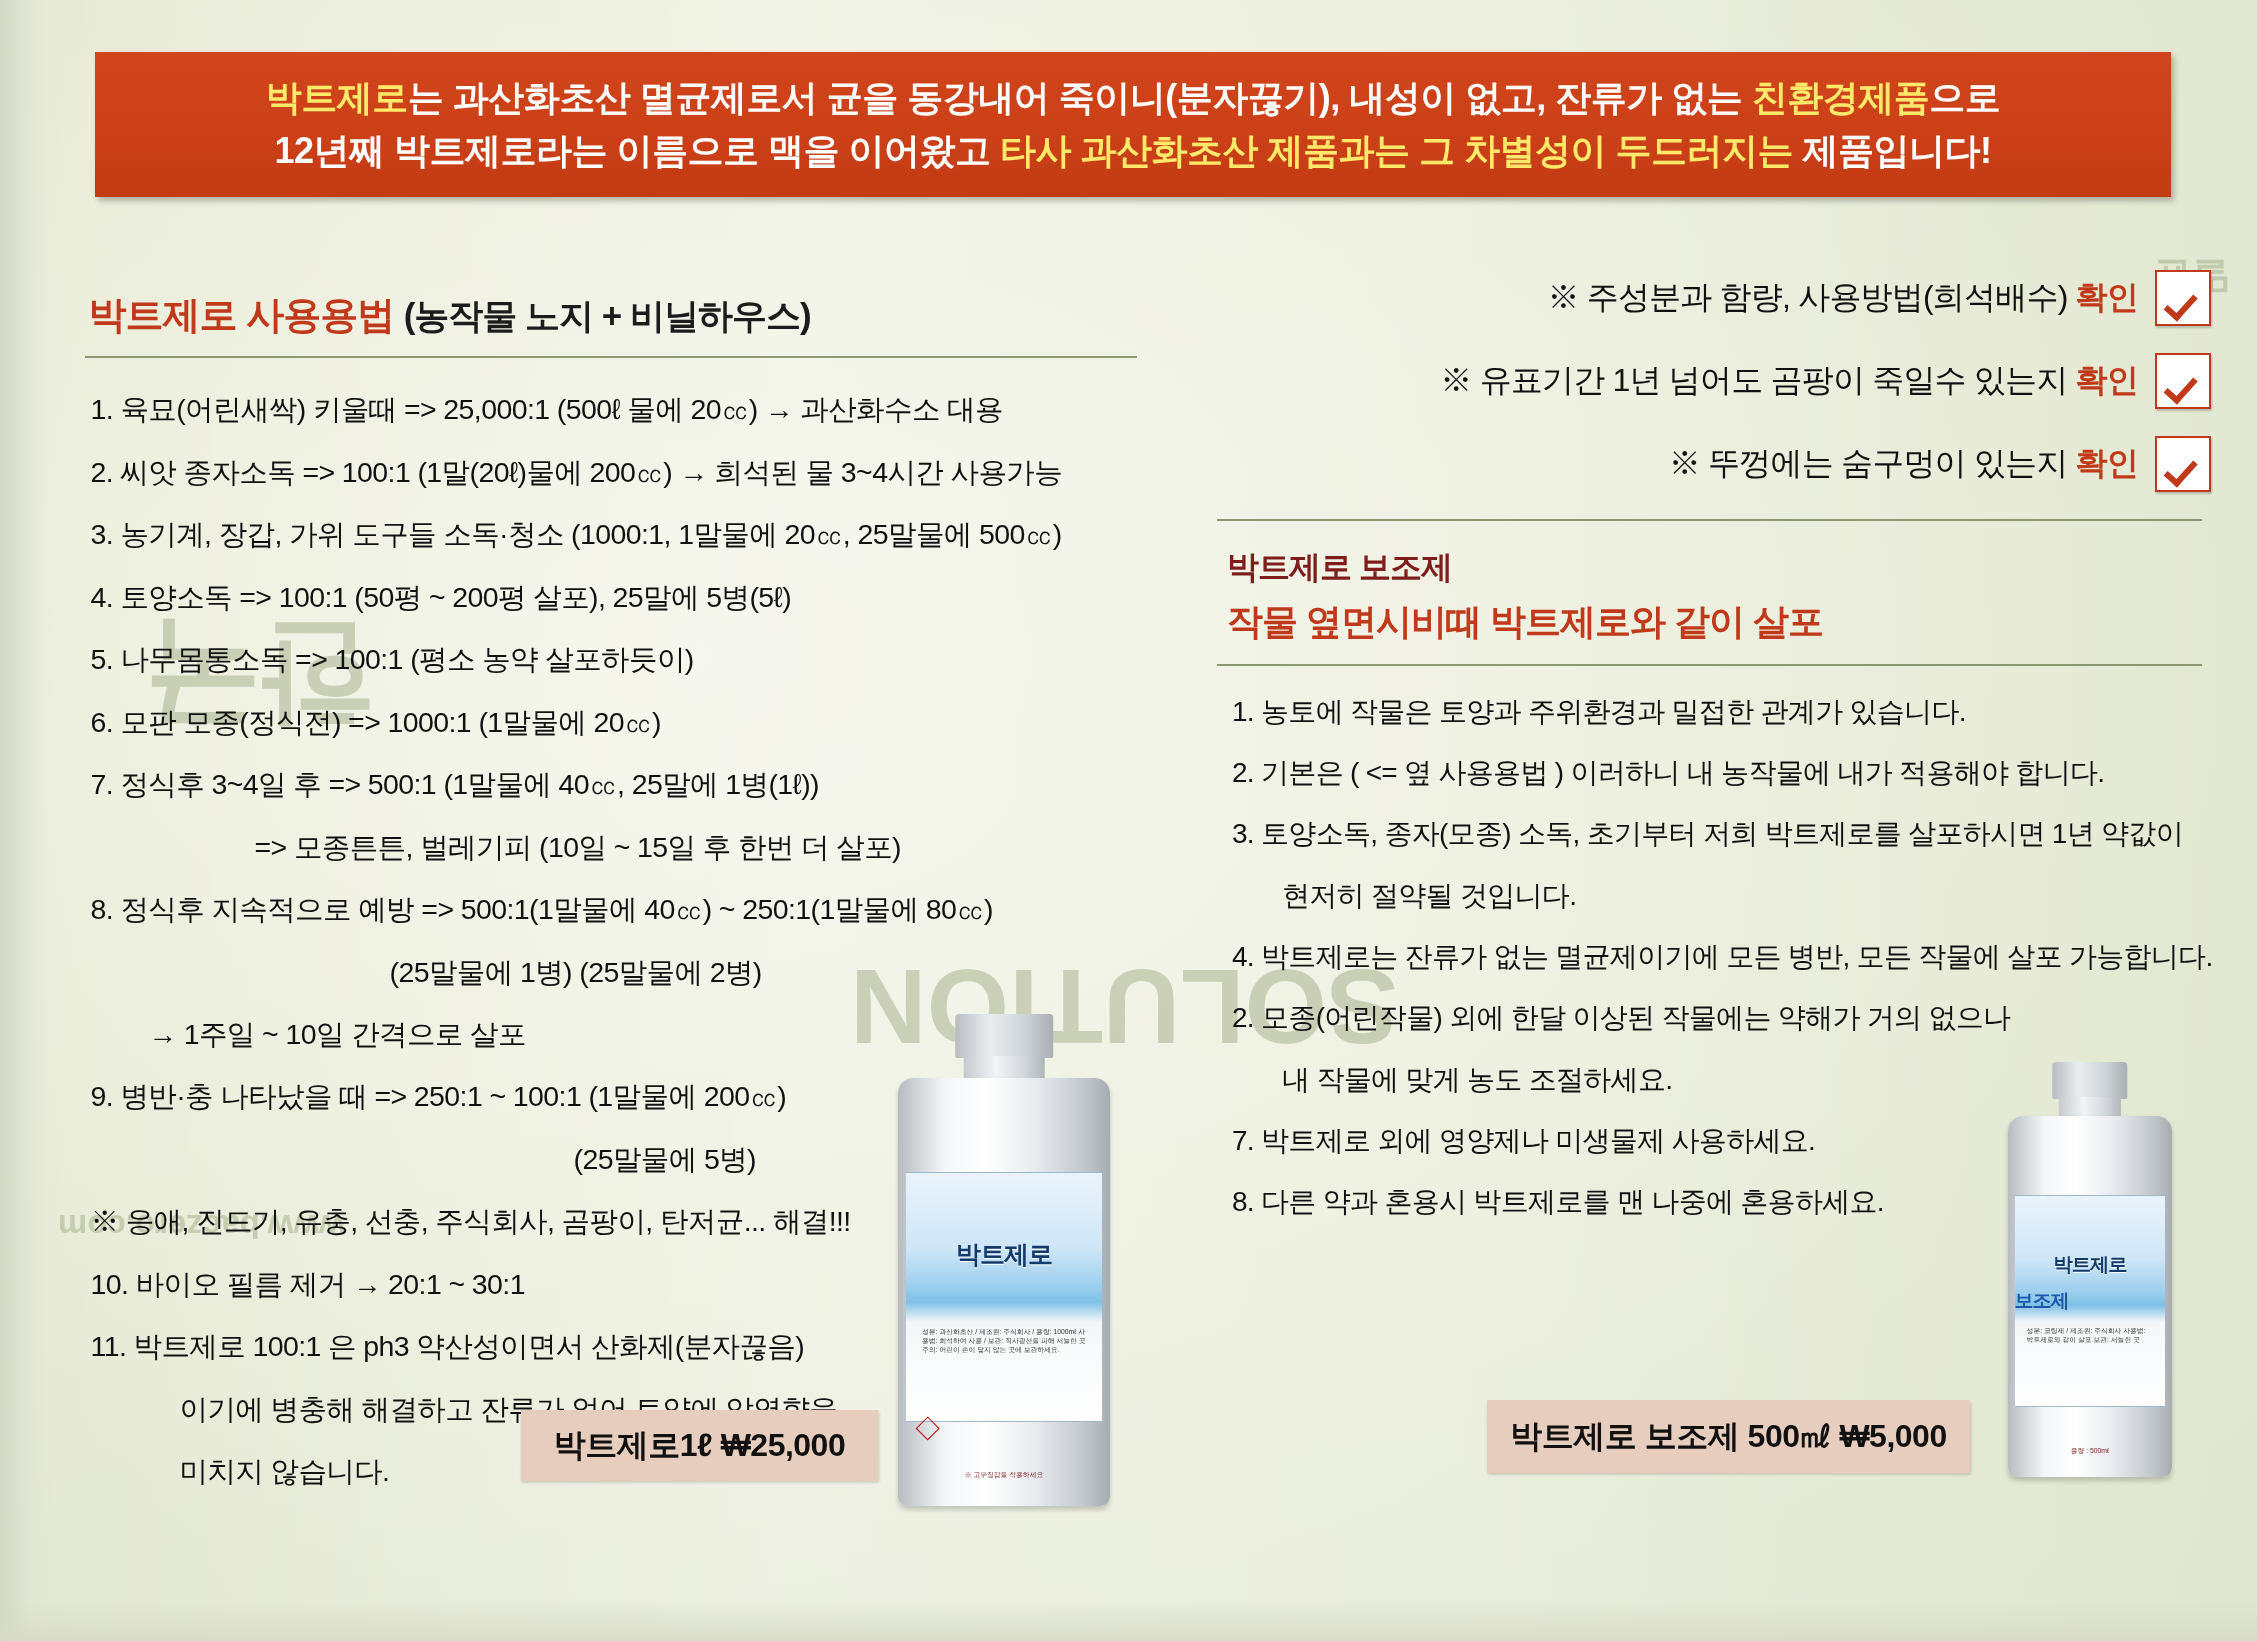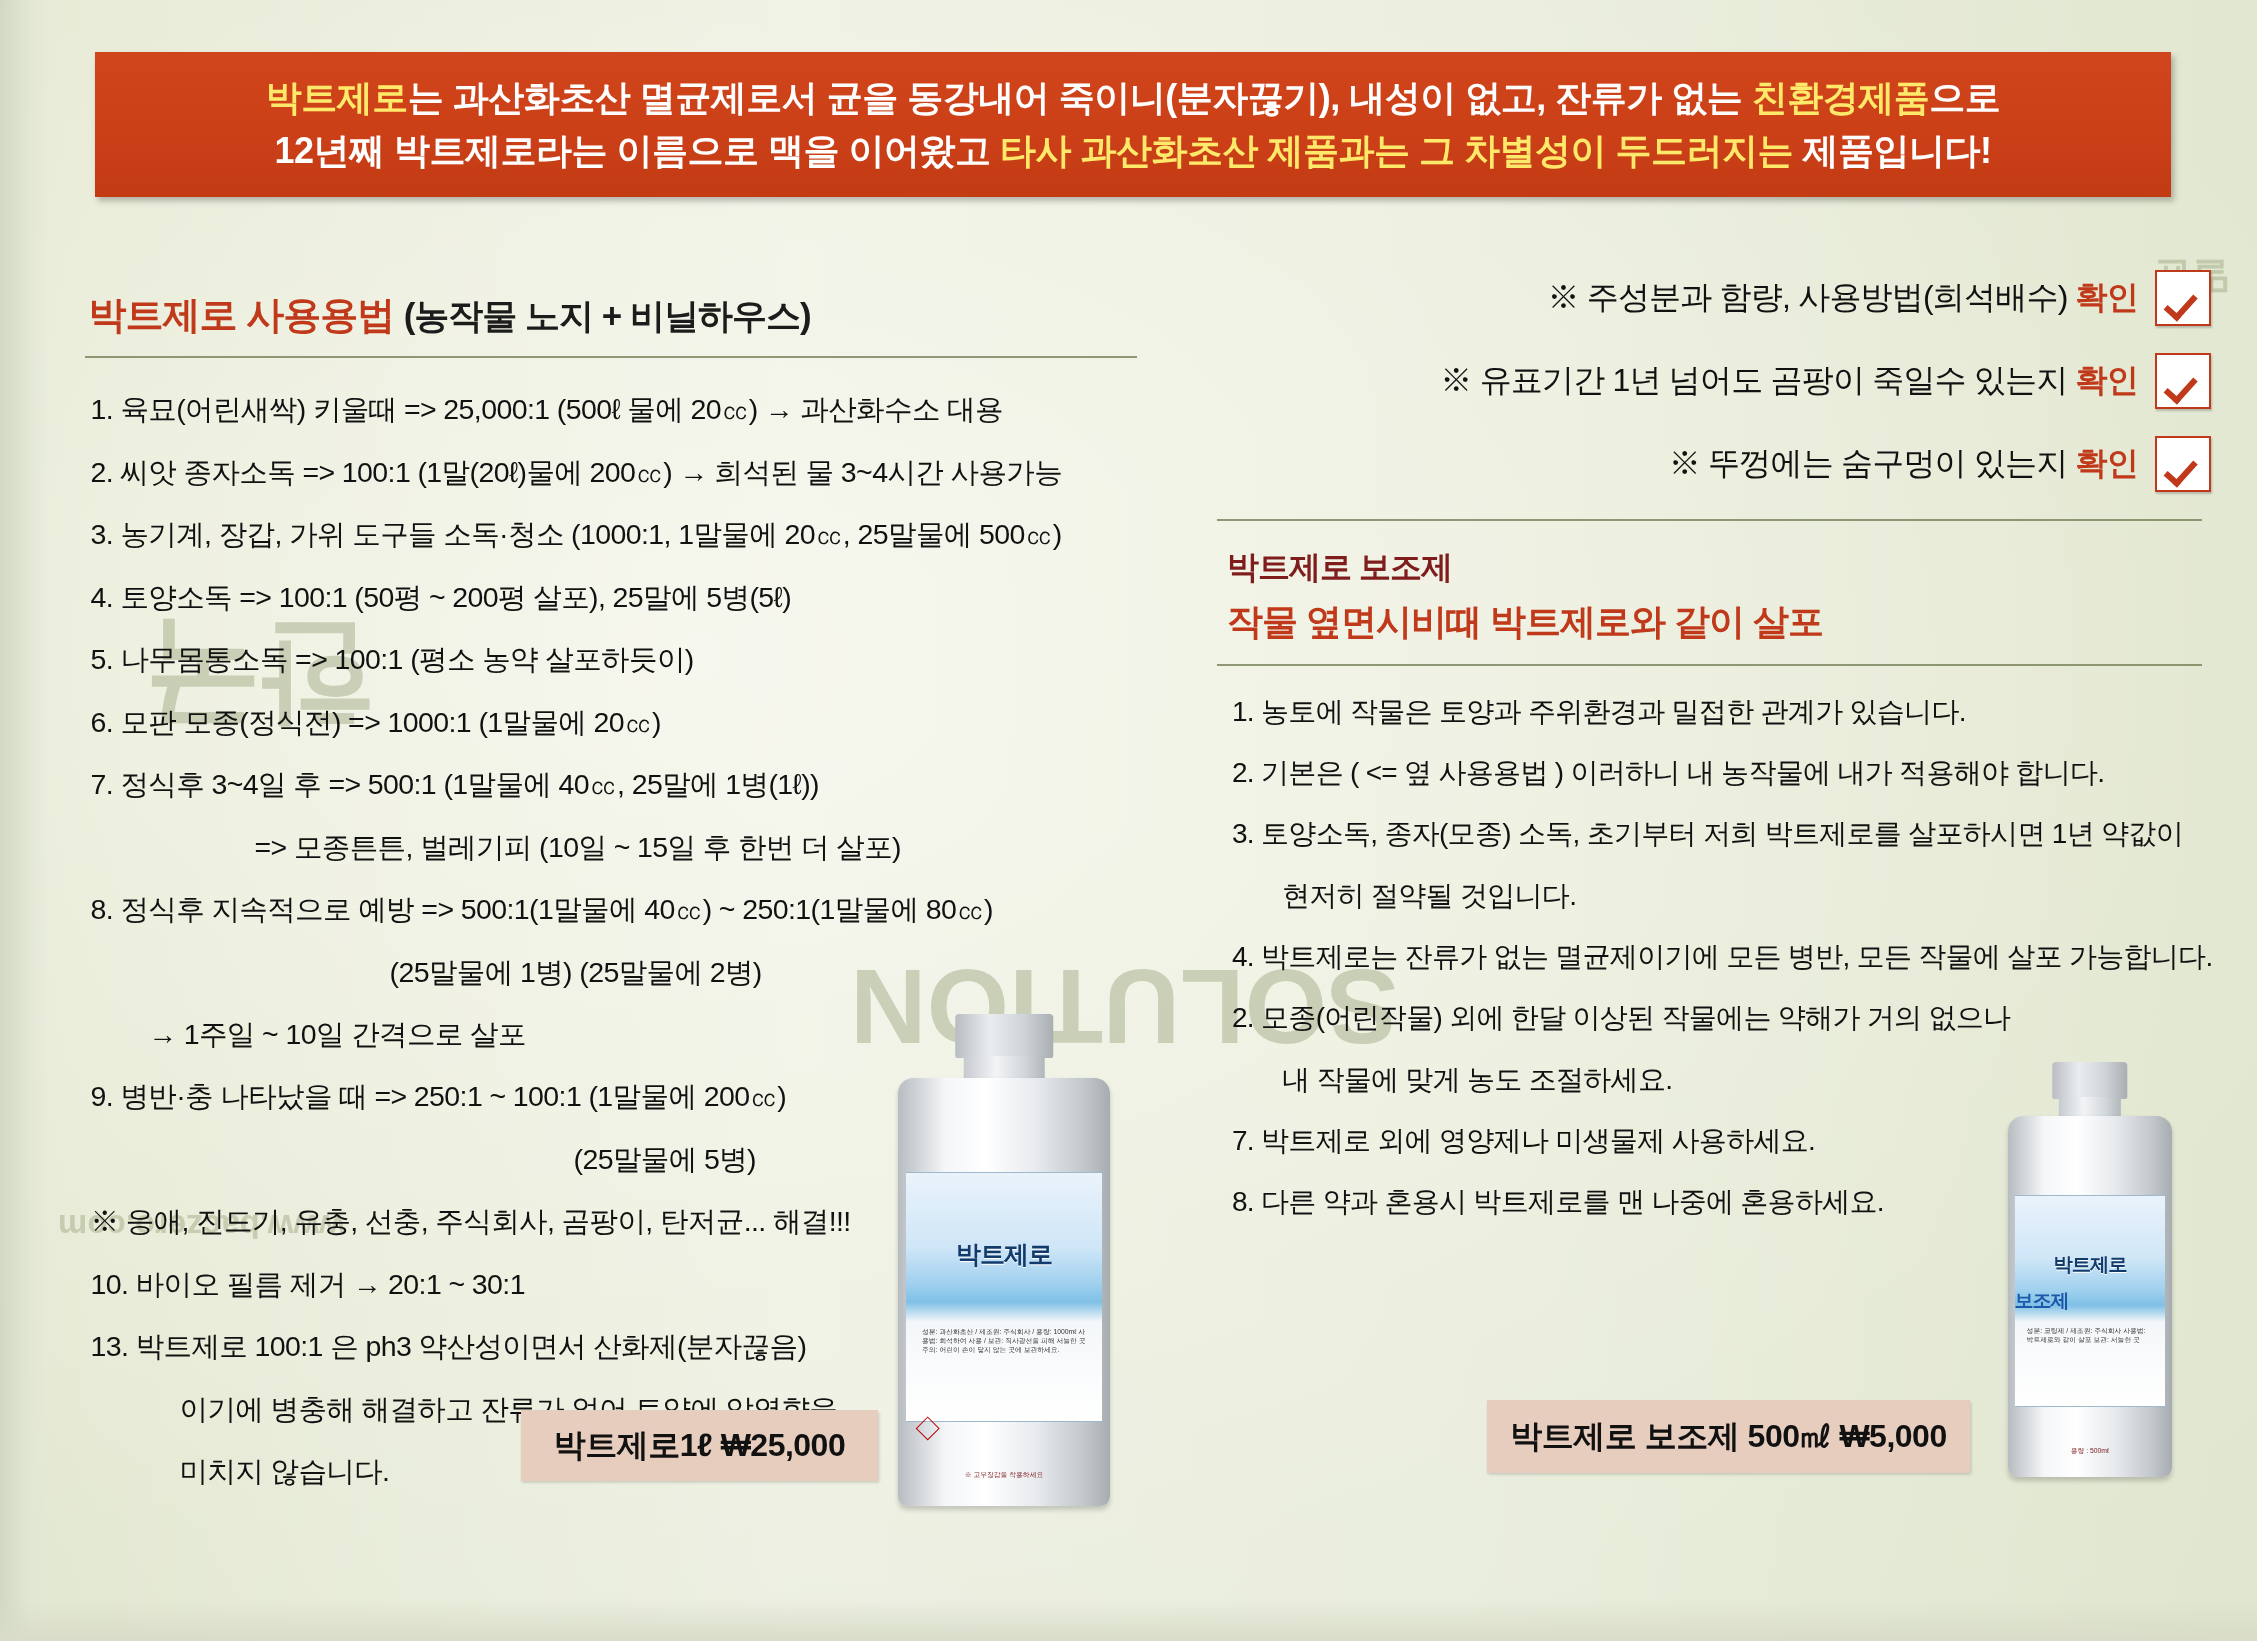--- a/index.html
+++ b/index.html
@@ -210,21 +210,21 @@
     <div class="li">6. 모판 모종(정식전) =&gt; 1000:1 (1말물에 20㏄)</div>
     <div class="li">7. 정식후 3~4일 후 =&gt; 500:1 (1말물에 40㏄, 25말에 1병(1ℓ))</div>
     <div class="li indent1">=&gt; 모종튼튼, 벌레기피 (10일 ~ 15일 후 한번 더 살포)</div>
     <div class="li">8. 정식후 지속적으로 예방 =&gt; 500:1(1말물에 40㏄) ~ 250:1(1말물에 80㏄)</div>
     <div class="li indent2">(25말물에 1병)                (25말물에 2병)</div>
     <div class="li indent3">→ 1주일 ~ 10일 간격으로 살포</div>
     <div class="li">9. 병반·충 나타났을 때 =&gt; 250:1 ~ 100:1 (1말물에 200㏄)</div>
     <div class="li indent4">(25말물에 5병)</div>
     <div class="li">※ 응애, 진드기, 유충, 선충, 주식회사, 곰팡이, 탄저균... 해결!!!</div>
     <div class="li">10. 바이오 필름 제거 → 20:1 ~ 30:1</div>
-    <div class="li">13. 박트제로 100:1 은 ph3 약산성이면서 산화제(분자끊음)</div>
+    <div class="li">11. 박트제로 100:1 은 ph3 약산성이면서 산화제(분자끊음)</div>
     <div class="li indent5">이기에 병충해 해결하고 잔류가 없어 토양에 악영향을</div>
     <div class="li indent5">미치지 않습니다.</div>
   </div>
 </div>
 
 <div class="price" id="price-left">박트제로1ℓ  ₩25,000</div>
 
 <div class="bottle" id="bottle-left">
   <div class="cap"></div>
   <div class="neck"></div>

